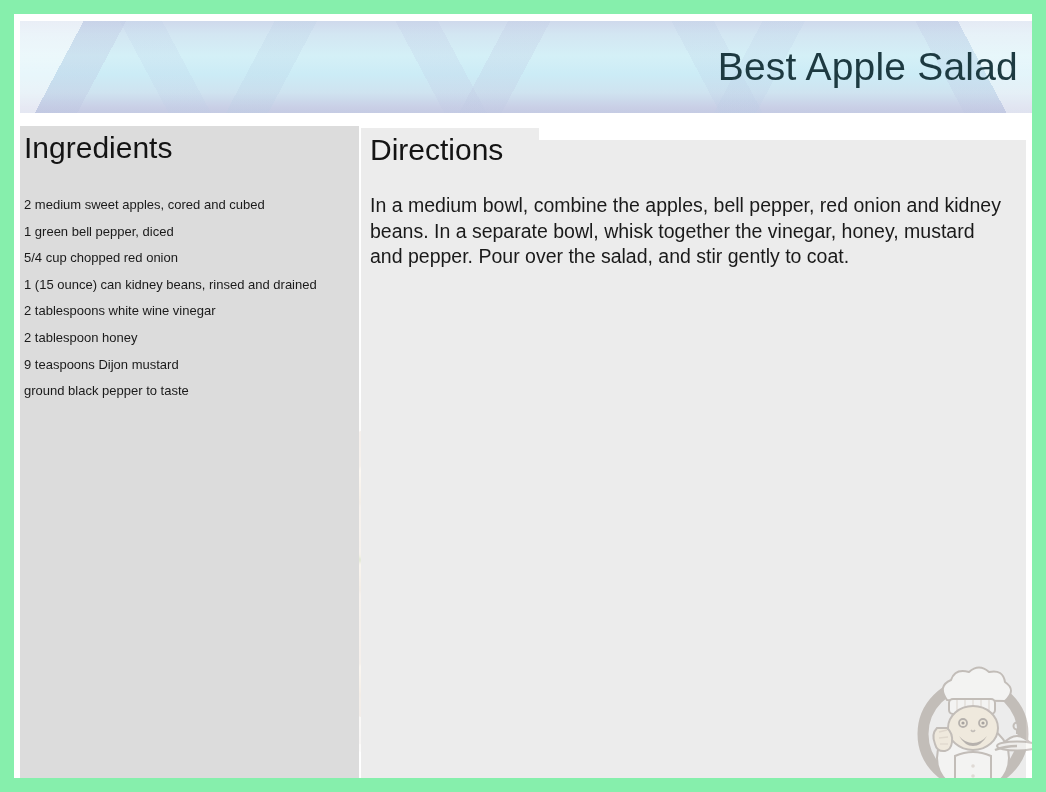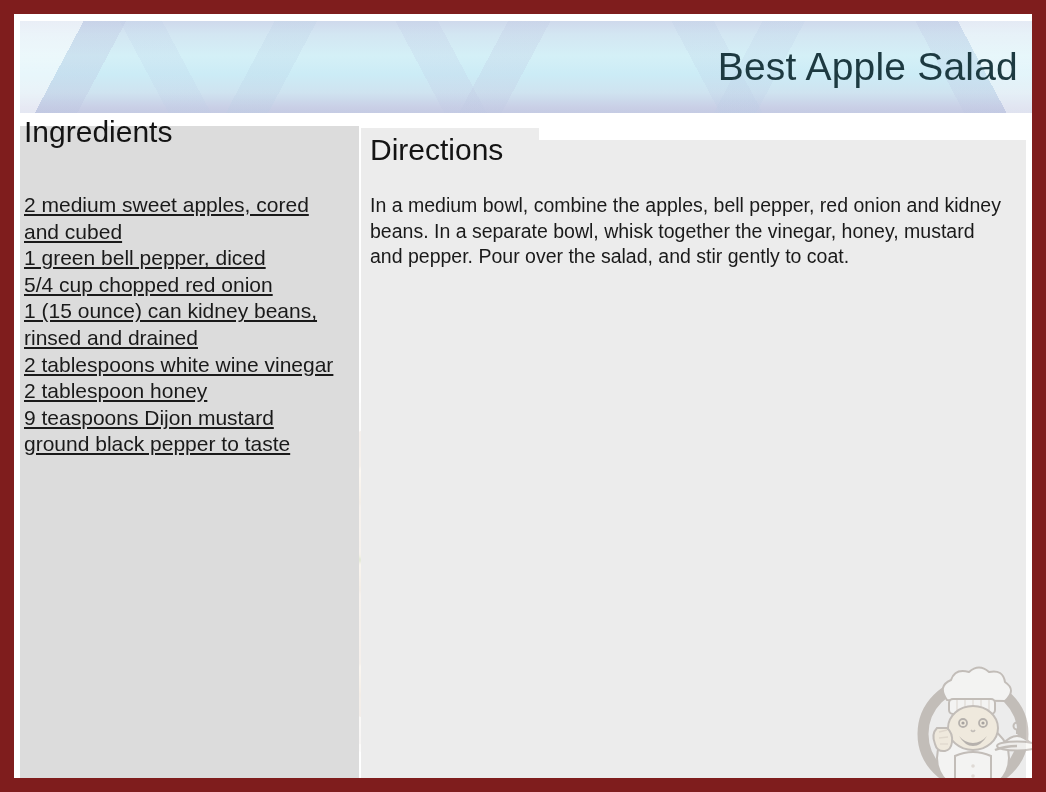--- a/index.html
+++ b/index.html
@@ -12,21 +12,21 @@
     height: 792px;
     overflow: hidden;
     font-family: "Liberation Sans", sans-serif;
   }
 
   
   #recipe-card {
     position: relative;
     width: 1046px;
     height: 792px;
-    background: #7f1d1d;
+    background: #86efac;
     box-sizing: border-box;
   }
 
   
   #page-surface {
     position: absolute;
     left: 14px;
     top: 14px;
     width: 1018px;
     height: 764px;
@@ -87,34 +87,33 @@
     position: absolute;
     left: 6px;
     top: 112px;
     width: 192px;
     height: 16px;
     background: #dcdcdc;
   }
   #ingredients-heading {
     position: absolute;
     left: 10px;
-    top: 101px;
+    top: 117px;
     font-size: 30px;
     color: #141414;
     white-space: nowrap;
   }
   #ingredients-list {
     position: absolute;
     left: 10px;
     top: 178px;
     width: 325px;
-    font-size: 21px;
+    font-size: 13px;
     line-height: 26.6px;
     color: #1a1a1a;
-    text-decoration: underline;
   }
   #ingredients-list .ingredient-line { white-space: normal; }
 
   
   #directions-panel {
     position: absolute;
     left: 347px;
     top: 126px;
     width: 665px;
     height: 638px;

